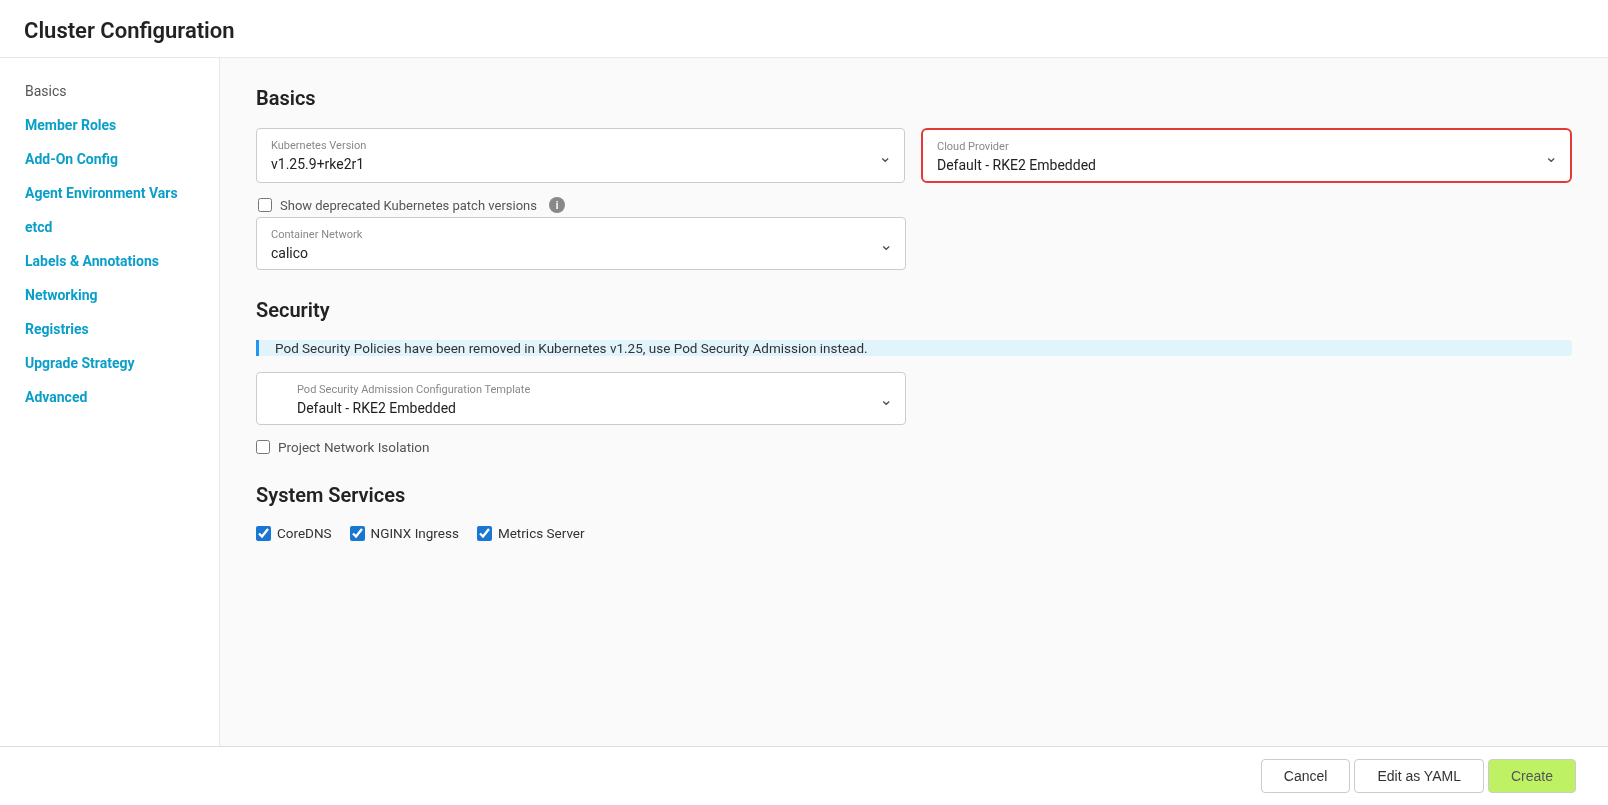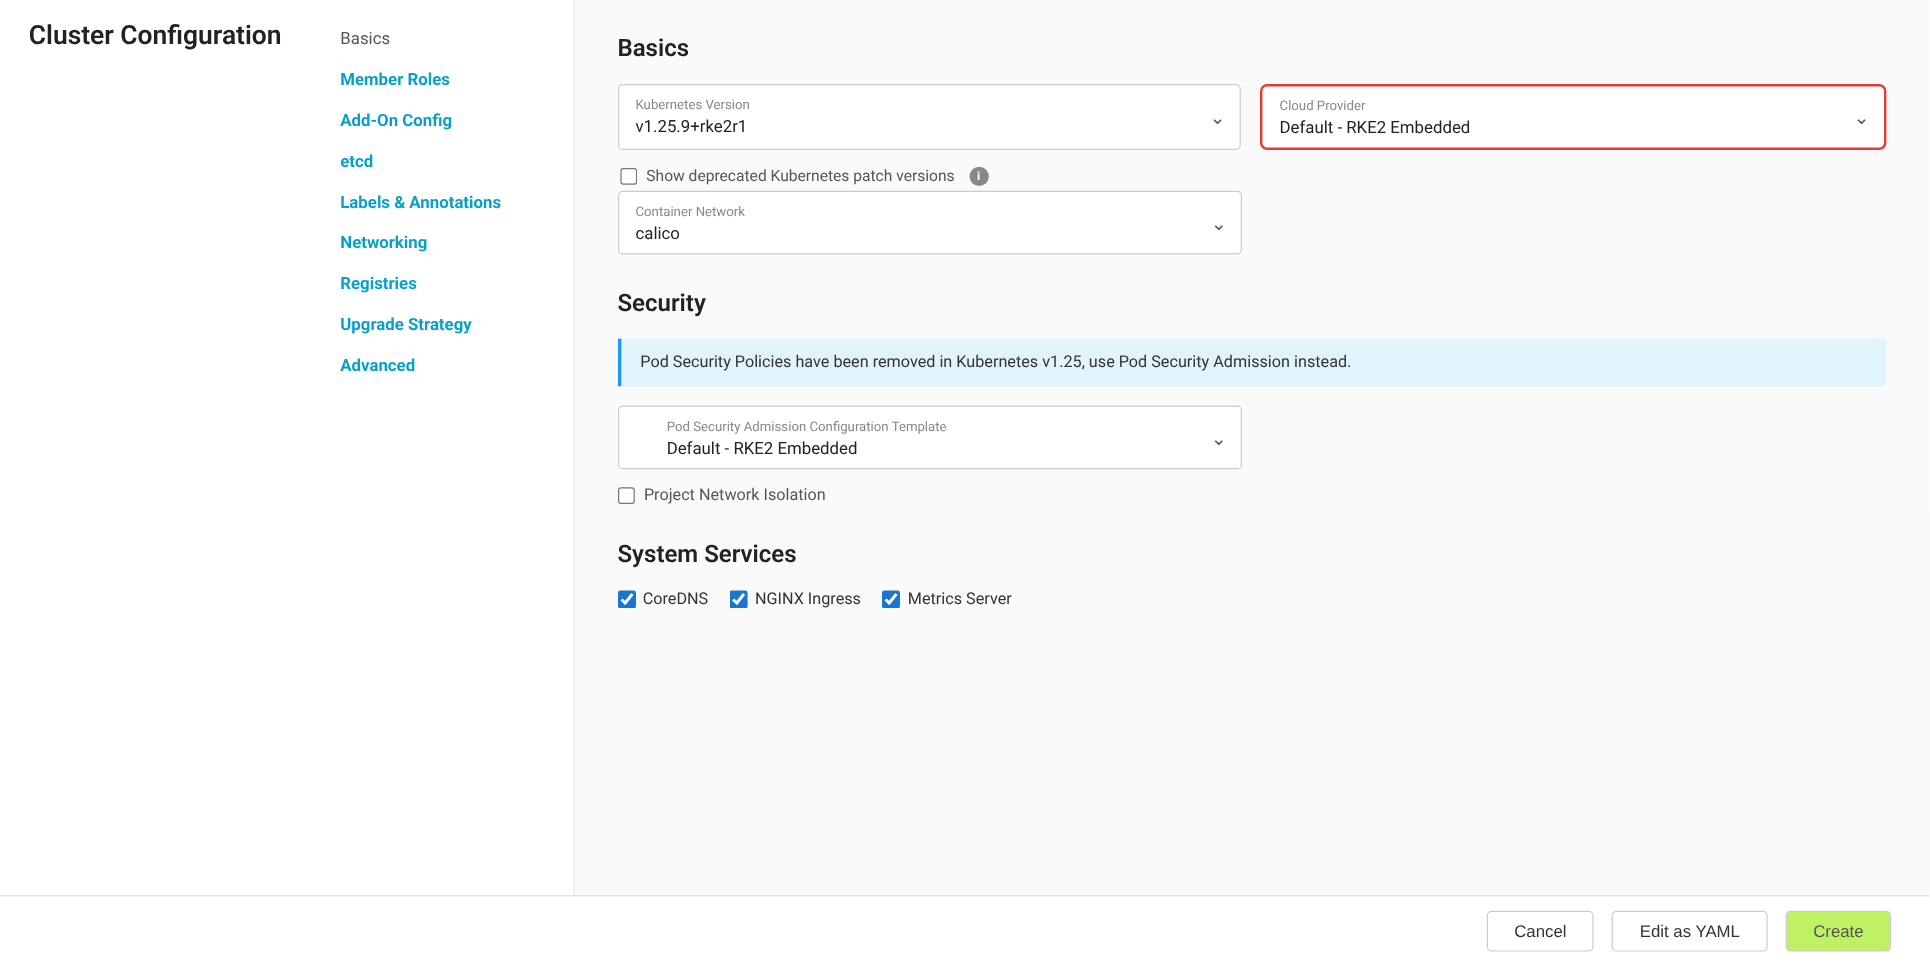--- a/index.html
+++ b/index.html
@@ -4,21 +4,21 @@
   <style>
     * { box-sizing: border-box; margin: 0; padding: 0; }
     body {
       font-family: -apple-system, BlinkMacSystemFont, 'Segoe UI', Roboto, sans-serif;
       background: #fff;
       color: #333;
       font-size: 14px;
     }
     .page-wrapper {
       display: flex;
-      flex-direction: row;
+      flex-direction: column;
       height: 100vh;
       min-height: 805px;
     }
     .page-title {
       padding: 18px 24px 14px 24px;
       font-size: 22px;
       font-weight: 600;
       color: #222;
       border-bottom: 1px solid #e8e8e8;
     }
@@ -124,21 +124,21 @@
       font-size: 10px;
       font-weight: bold;
       margin-left: 4px;
     }
     .security-section {
       margin-top: 28px;
     }
     .alert-banner {
       background: #e1f4fb;
       border-left: 3px solid #2196f3;
-      padding: 12px 16px;
+      padding: 0 16px;
       color: #333;
       font-size: 13.5px;
       margin-bottom: 16px;
       border-radius: 0 4px 4px 0;
     }
     .system-services-section {
       margin-top: 28px;
     }
     .services-row {
       display: flex;
@@ -162,21 +162,21 @@
       position: fixed;
       bottom: 0;
       right: 0;
       left: 0;
       background: #fff;
       border-top: 1px solid #ddd;
       display: flex;
       justify-content: flex-end;
       align-items: center;
       padding: 12px 32px;
-      gap: 15px;
+      gap: 4px;
       z-index: 100;
     }
     .btn {
       padding: 8px 22px;
       border-radius: 4px;
       font-size: 14px;
       cursor: pointer;
       border: 1px solid #ccc;
       background: #fff;
       color: #333;
@@ -215,20 +215,23 @@
 
     <nav class="sidebar">
       <div class="sidebar-item plain">
         <span>Basics</span>
       </div>
       <div class="sidebar-item">
         <span>Member Roles</span>
       </div>
       <div class="sidebar-item">
         <span>Add-On Config</span>
+      </div>
+      <div class="sidebar-item">
+        <span>Agent Environment Vars</span>
       </div>
       <div class="sidebar-item">
         <span>etcd</span>
       </div>
       <div class="sidebar-item">
         <span>Labels &amp; Annotations</span>
       </div>
       <div class="sidebar-item">
         <span>Networking</span>
       </div>

